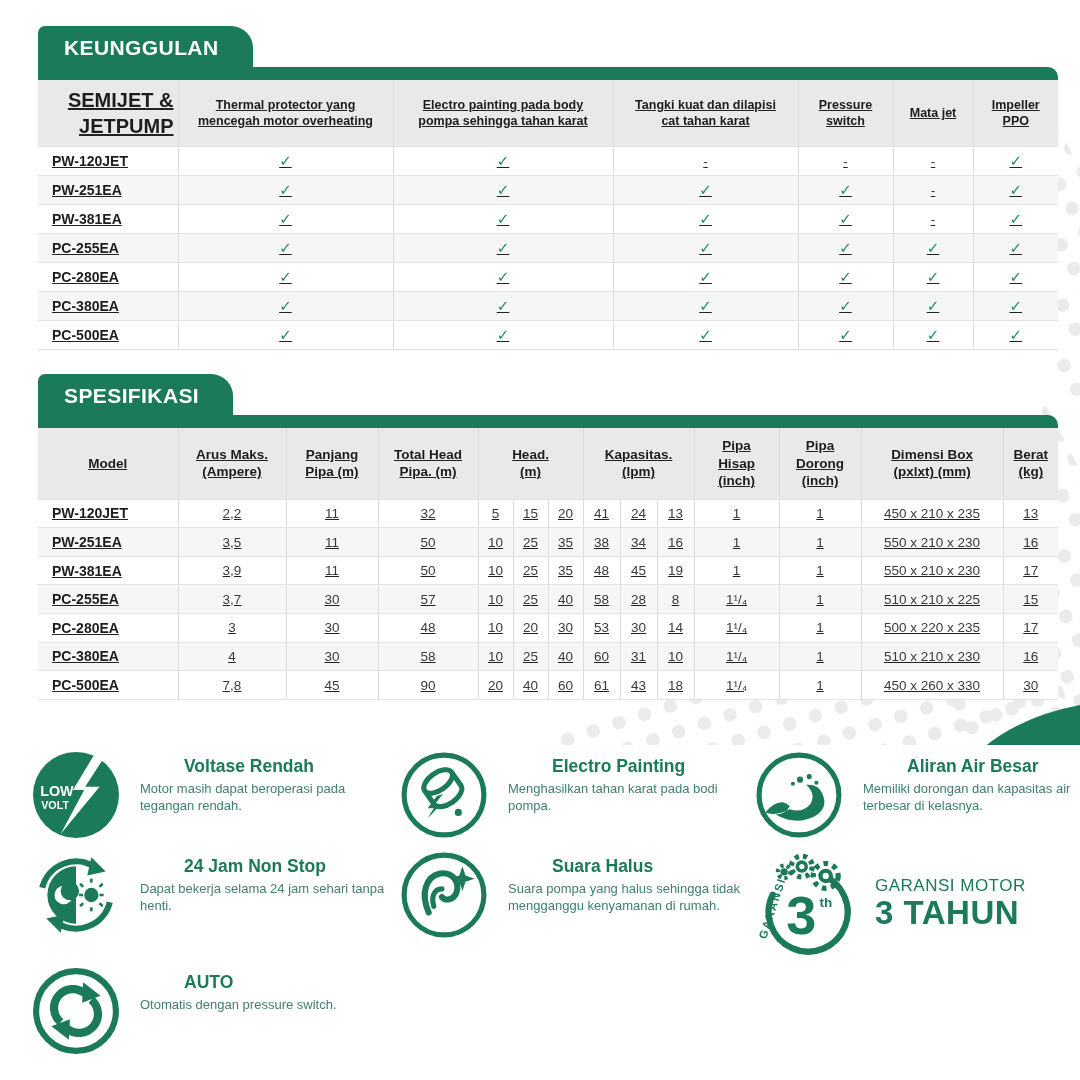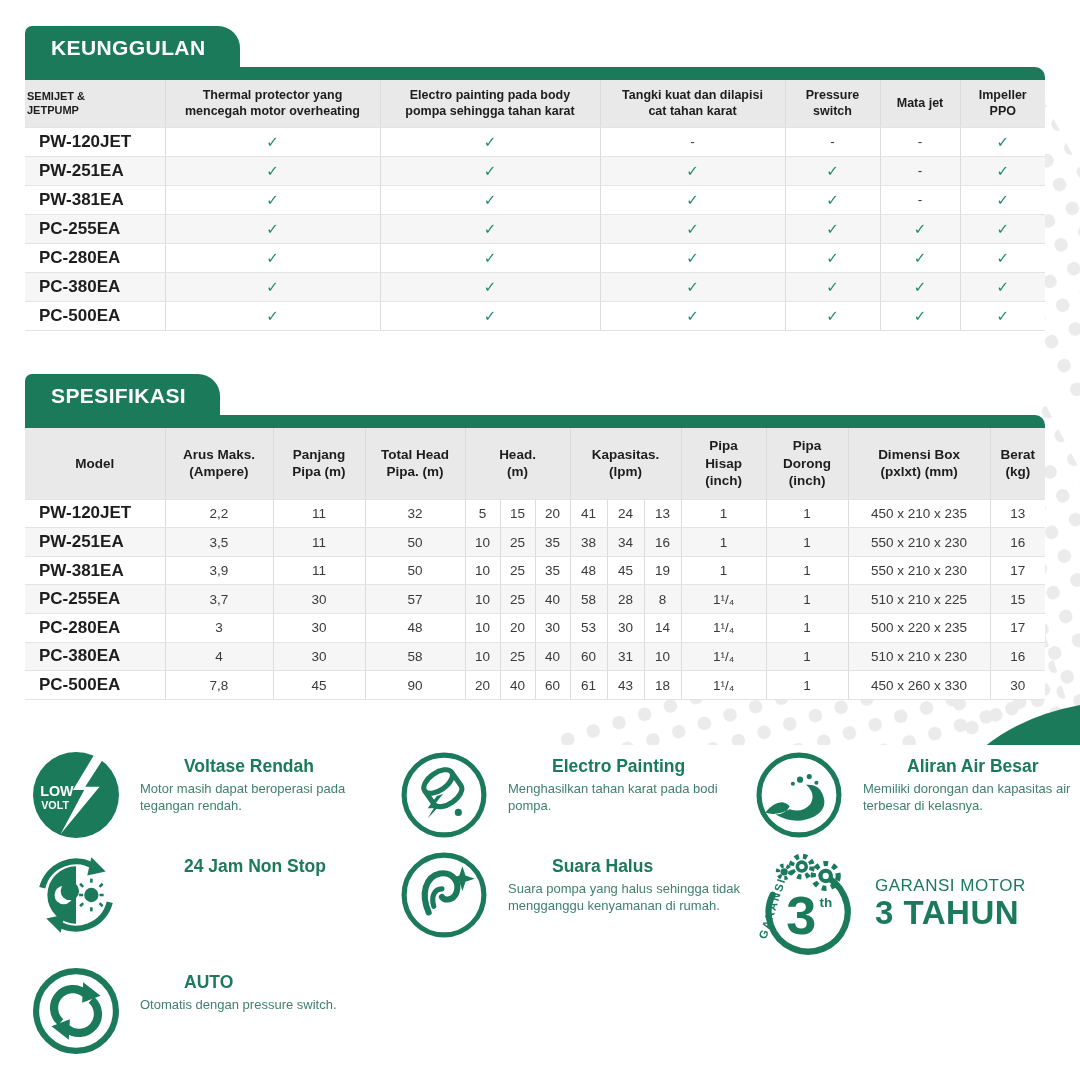--- a/index.html
+++ b/index.html
@@ -17,48 +17,48 @@
   .dots{
     position:absolute;z-index:0;
     background-image:radial-gradient(#ebebeb 6.5px, rgba(0,0,0,0) 7px);
     background-size:27px 27px;
     transform:rotate(-28deg);
   }
   #dots1{right:-46px;top:70px;width:120px;height:400px;}
   #dots2{right:-70px;top:430px;width:230px;height:400px;}
   #dots3{left:560px;top:650px;width:500px;height:140px;transform:rotate(-18deg);}
 
-  .section{position:absolute;left:25px;width:1020px;z-index:1;}
+  .section{position:absolute;left:38px;width:1020px;z-index:1;text-decoration:underline;}
   #keunggulan-section{top:26px;}
   #spesifikasi-section{top:374px;}
 
   .tab{
     display:inline-block;background:var(--green);color:#fff;
     font-size:21px;font-weight:bold;letter-spacing:.4px;
     padding:10px 34px 7px 26px;border-radius:7px 22px 0 0;
   }
   .bar{height:13px;background:var(--green);border-radius:0 10px 0 0;}
 
   table{border-collapse:collapse;width:100%;table-layout:fixed;}
   th,td{border-left:1px solid #dcdcdc;border-bottom:1px solid #e3e3e3;}
   th:first-child,td:first-child{border-left:none;}
   thead th{
     background:#e9e9e9;font-weight:bold;color:#1d1d1d;
     font-size:12.5px;line-height:1.3;text-align:center;
     padding:7px 4px;white-space:pre-line;vertical-align:middle;
   }
-  thead th.first-h{font-size:11px;text-align:left;padding-left:2px;}
+  thead th.first-h{font-size:20px;text-align:right;padding-left:2px;}
   tbody tr:nth-child(odd){background:#fff;}
   tbody tr:nth-child(even){background:#f6f6f6;}
   tbody td{
     text-align:center;font-size:13.5px;color:#3a3a3a;
     height:29px;vertical-align:middle;padding:2px 3px;
   }
   tbody td.model{
-    text-align:left;padding-left:14px;font-weight:bold;color:#1d1d1d;font-size:17px;
+    text-align:left;padding-left:14px;font-weight:bold;color:#1d1d1d;font-size:14px;
   }
   tbody td.check{color:var(--check);font-weight:bold;font-size:15px;}
   tbody td.dash{color:#333;}
   #spesifikasi-section thead th{font-size:13.5px;padding:9px 4px;}
   #spesifikasi-section tbody td{height:28.6px;}
 
   
   #swoosh{position:absolute;right:0;top:700px;z-index:1;}
 
   
@@ -425,20 +425,21 @@
             <line x1="66" y1="43" x2="70" y2="43"></line>
           <line x1="50" y1="35" x2="47" y2="32"></line>
             <line x1="66" y1="51" x2="69" y2="54"></line>
           <line x1="66" y1="35" x2="69" y2="32"></line>
             <line x1="50" y1="51" x2="47" y2="54"></line>
         </g>
       </svg>
     </span>
     <div class="txt">
       <h3>24 Jam Non Stop</h3>
+      <p>Dapat bekerja selama 24 jam sehari tanpa henti.</p>
     </div>
   </div>
 
   <div class="feature w240">
     <span class="icon">
       <svg viewBox="0 0 86 86" width="88" height="88">
         <circle cx="43" cy="43" r="39" fill="none" stroke="#1B7A59" stroke-width="5"></circle>
         <path d="M28,60 C20,42 25,25 39,22 C51,20 59,30 55,41 C52,48 44,49 41,45" fill="none" stroke="#1B7A59" stroke-width="6" stroke-linecap="round"></path>
         <path d="M33,54 C30,44 34,37 41,37" fill="none" stroke="#1B7A59" stroke-width="5" stroke-linecap="round"></path>
         <polygon points="61,15 64,24 73,27 64,30 61,39 58,30 49,27 58,24" fill="#1B7A59"></polygon>

